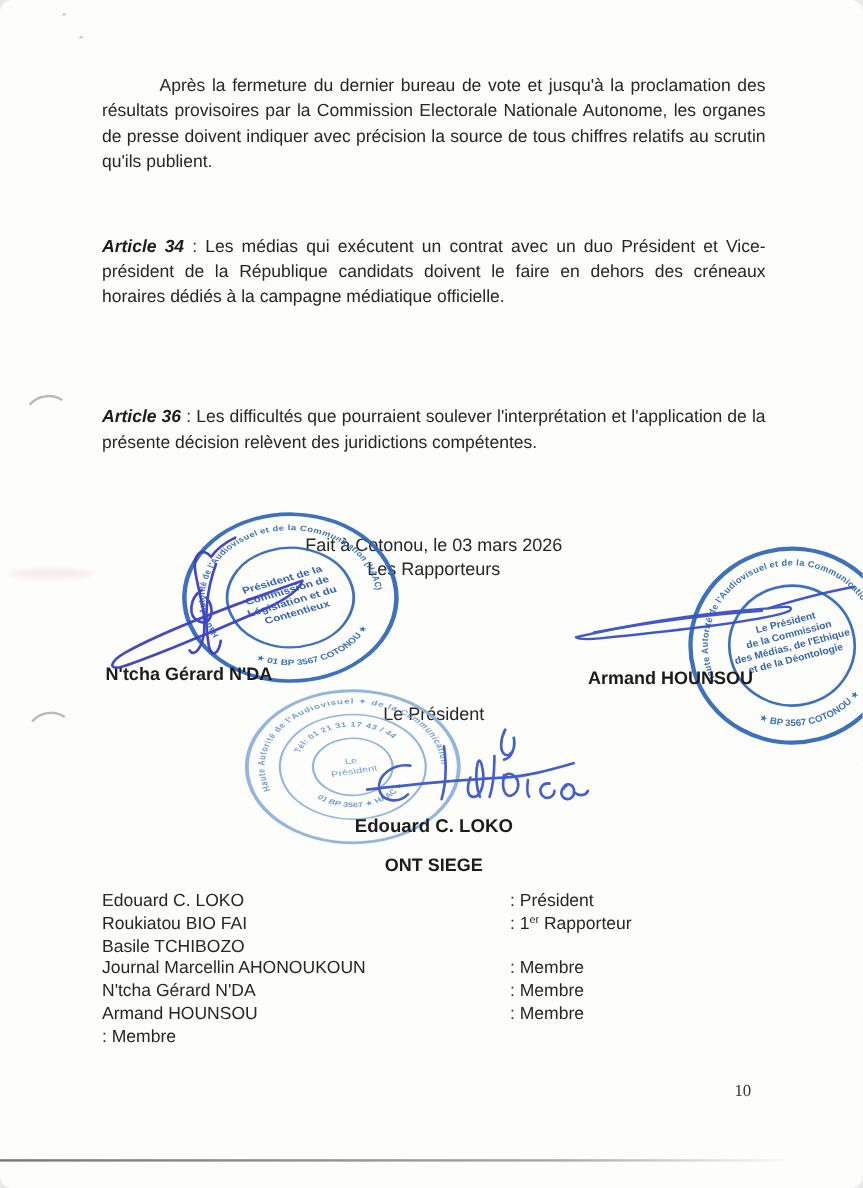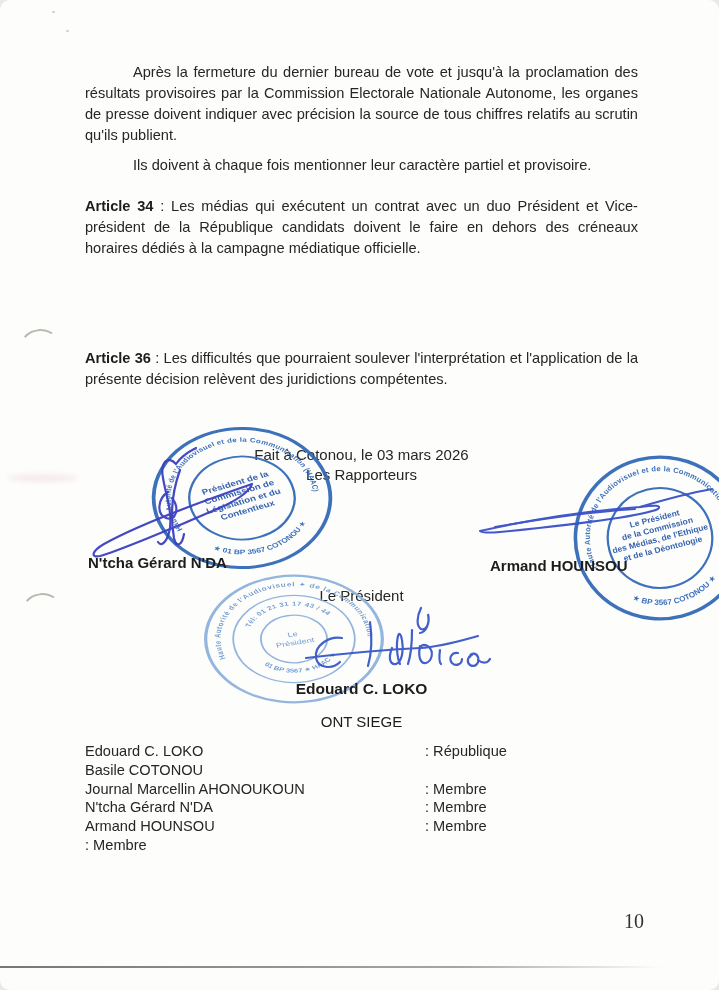--- a/index.html
+++ b/index.html
@@ -4,35 +4,35 @@
 <style>
   html,body{margin:0;padding:0;background:#e9e9e9;}
   .page{
     position:relative;width:719px;height:990px;margin:0 auto;
     background:#fdfdfc;overflow:hidden;
     font-family:"Liberation Sans","DejaVu Sans",sans-serif;
     font-size:14.6px;line-height:21px;color:#262626;border-radius:10px;
   }
   .textblock{position:absolute;left:85px;width:553px;text-align:justify;margin:0;}
   .indent{text-indent:48px;}
-  .article b{color:#1d1d1d;}
+  .article b{color:#1d1d1d;font-style:italic;}
   .dateline{position:absolute;left:85px;top:444px;width:553px;text-align:center;font-size:15px;margin:0;}
   .center-col{position:absolute;left:85px;width:553px;text-align:center;margin:0;}
   .rapporteurs{top:464px;font-size:15px;}
   .president-heading{top:585px;font-size:15px;}
   .president-name{top:678px;font-size:15.5px;font-weight:bold;color:#1c1c1c;}
-  .siege-heading{top:711px;font-size:15px;font-weight:normal;color:#1c1c1c;}
+  .siege-heading{top:711px;font-size:15px;font-weight:bold;color:#1c1c1c;}
   .name-left{position:absolute;left:88px;top:552px;font-size:15px;font-weight:bold;color:#1c1c1c;margin:0;}
   .name-right{position:absolute;left:490px;top:555px;font-size:15px;font-weight:bold;color:#1c1c1c;margin:0;}
   .members{position:absolute;left:85px;top:742px;width:553px;line-height:18.8px;}
   .member-row{display:flex;}
   .member-name{width:340px;flex:none;}
   .member-role{flex:1;}
   .sup{font-size:9px;vertical-align:5px;line-height:0;}
-  .pagenum{position:absolute;left:612px;top:899px;font-family:"Liberation Serif","DejaVu Serif",serif;font-size:20px;color:#333;margin:12px;}
+  .pagenum{position:absolute;left:612px;top:899px;font-family:"Liberation Serif","DejaVu Serif",serif;font-size:14px;color:#333;margin:0;}
   .stamp{position:absolute;pointer-events:none;}
   .stamp-left{left:148px;top:424px;}
   .stamp-right{left:570px;top:452px;}
   .stamp-president{left:202px;top:573px;}
   .sig-overlay{position:absolute;left:0;top:0;pointer-events:none;}
   .arc{position:absolute;width:36px;height:32px;border:2px solid transparent;border-top-color:#bdb8b2;border-radius:50%;transform:rotate(-8deg);}
   .arc-1{left:20px;top:329px;}
   .arc-2{left:22px;top:593px;}
   .smudge{position:absolute;left:8px;top:474px;width:70px;height:8px;background:#f6ecec;border-radius:50%;filter:blur(2px);}
   .speck{position:absolute;width:3px;height:2px;background:#cfcac4;border-radius:50%;}
@@ -48,26 +48,25 @@
 <div class="page">
 
   <div class="speck speck-1"></div>
   <div class="speck speck-2"></div>
   <div class="arc arc-1"></div>
   <div class="arc arc-2"></div>
   <div class="smudge"></div>
   <div class="scanline"></div>
 
   <p class="textblock indent" style="top:62px">Après la fermeture du dernier bureau de vote et jusqu'à la proclamation des résultats provisoires par la Commission Electorale Nationale Autonome, les organes de presse doivent indiquer avec précision la source de tous chiffres relatifs au scrutin qu'ils publient.</p>
-  <p class="textblock indent" style="top:155px">Ils doivent à chaque fois mentionner leur caractère partiel et provisoire.</p>
 
   <p class="textblock article" style="top:196px"><b>Article 34</b><span> : </span><span>Les médias qui exécutent un contrat avec un duo Président et Vice-président de la République candidats doivent le faire en dehors des créneaux horaires dédiés à la campagne médiatique officielle.</span></p>
 
 
-  <p class="textblock article" style="top:348px"><b>Article 36</b><span> : </span><span>Les difficultés que pourraient soulever l'interprétation et l'application de la présente décision relèvent des juridictions compétentes.</span></p>
+  <p class="textblock article" style="top:338px"><b>Article 36</b><span> : </span><span>Les difficultés que pourraient soulever l'interprétation et l'application de la présente décision relèvent des juridictions compétentes.</span></p>
 
 
   <p class="dateline">Fait à Cotonou, le 03 mars 2026</p>
   <p class="center-col rapporteurs">Les Rapporteurs</p>
 
   <svg class="stamp stamp-left" width="188" height="148" viewBox="0 0 200 200" preserveAspectRatio="none" opacity="0.92">
     <defs>
       <path id="l-top" d="M 26.6 119.7 A 76 76 0 1 1 173.4 119.7"></path>
       <path id="l-bot" d="M 37.7 143.6 A 76 76 0 0 0 162.3 143.6"></path>
     </defs>
@@ -167,24 +166,28 @@
       <path d="M420,646 C418,656 420,664 426,663 C432,661 434,652 429,647 C425,643 420,645 420,649"></path>
       <path d="M440,650 C439,657 439,662 441,664"></path>
       <path d="M458,653 C452,652 448,658 452,663 C456,667 462,664 462,659"></path>
       <path d="M472,655 C468,656 466,662 470,665 C475,668 480,663 478,657 C476,652 470,653 470,657 M478,660 C483,664 488,663 490,659"></path>
     </g>
   </svg>
 
   <div class="members">
     <div class="member-row">
       <span class="member-name">Edouard C. LOKO</span>
-      <span class="member-role"><span>: République</span><span class="sup"></span><span></span></span>
-    </div>
-    <div class="member-row">
-      <span class="member-name">Basile COTONOU</span>
+      <span class="member-role"><span>: Président</span><span class="sup"></span><span></span></span>
+    </div>
+    <div class="member-row">
+      <span class="member-name">Roukiatou BIO FAI</span>
+      <span class="member-role"><span>: 1</span><span class="sup">er</span><span> Rapporteur</span></span>
+    </div>
+    <div class="member-row">
+      <span class="member-name">Basile TCHIBOZO</span>
     </div>
     <div class="member-row">
       <span class="member-name">Journal Marcellin AHONOUKOUN</span>
       <span class="member-role"><span>: Membre</span><span class="sup"></span><span></span></span>
     </div>
     <div class="member-row">
       <span class="member-name">N'tcha Gérard N'DA</span>
       <span class="member-role"><span>: Membre</span><span class="sup"></span><span></span></span>
     </div>
     <div class="member-row">

